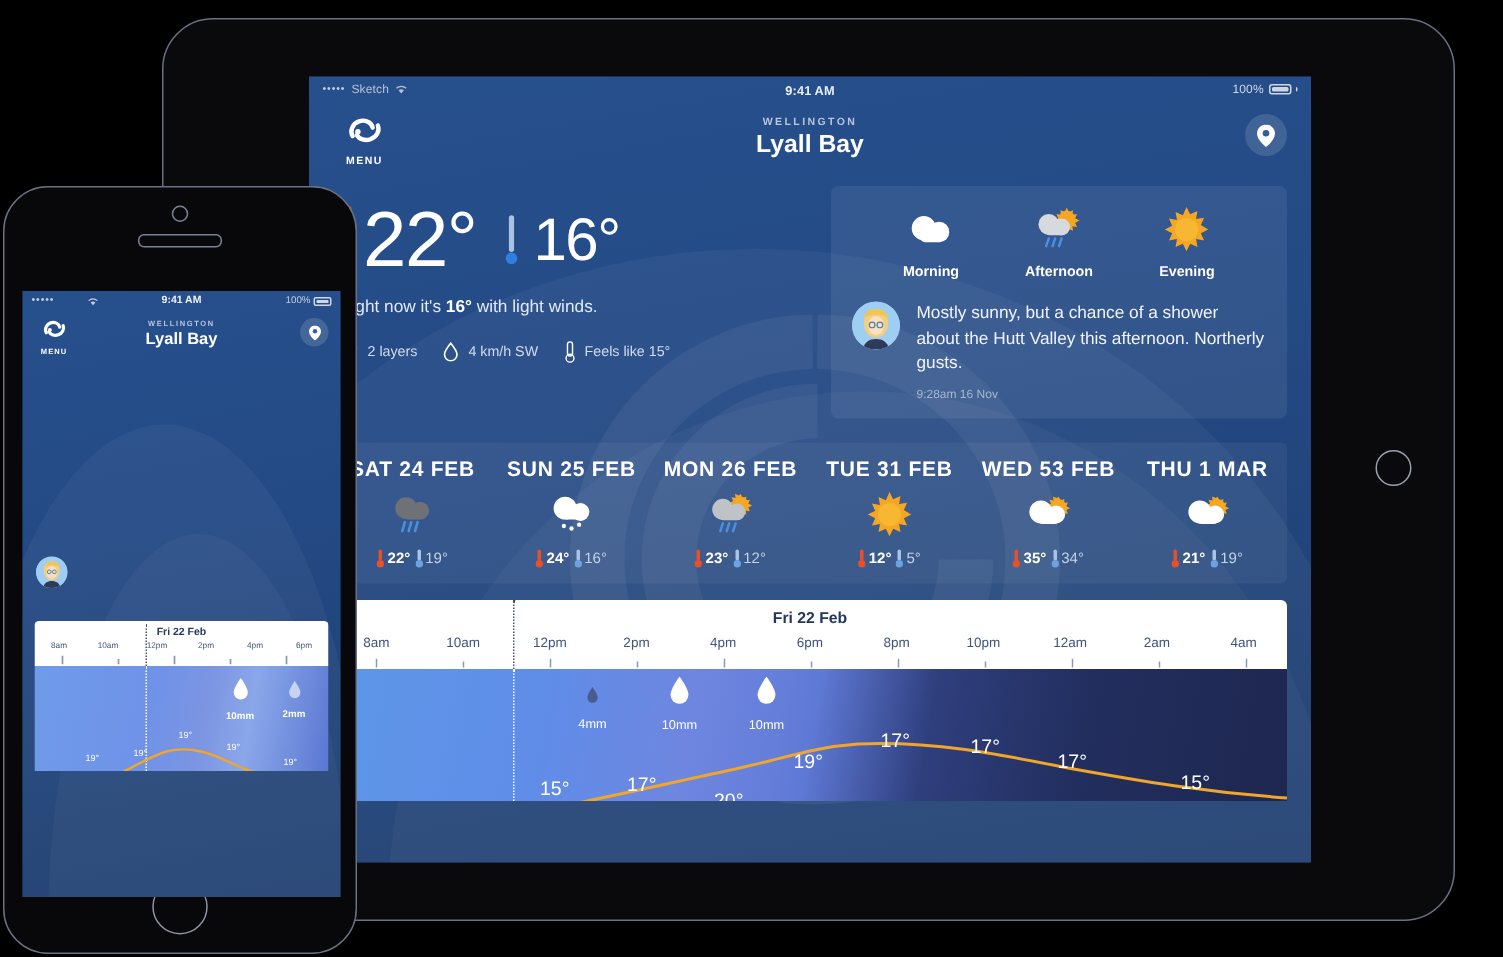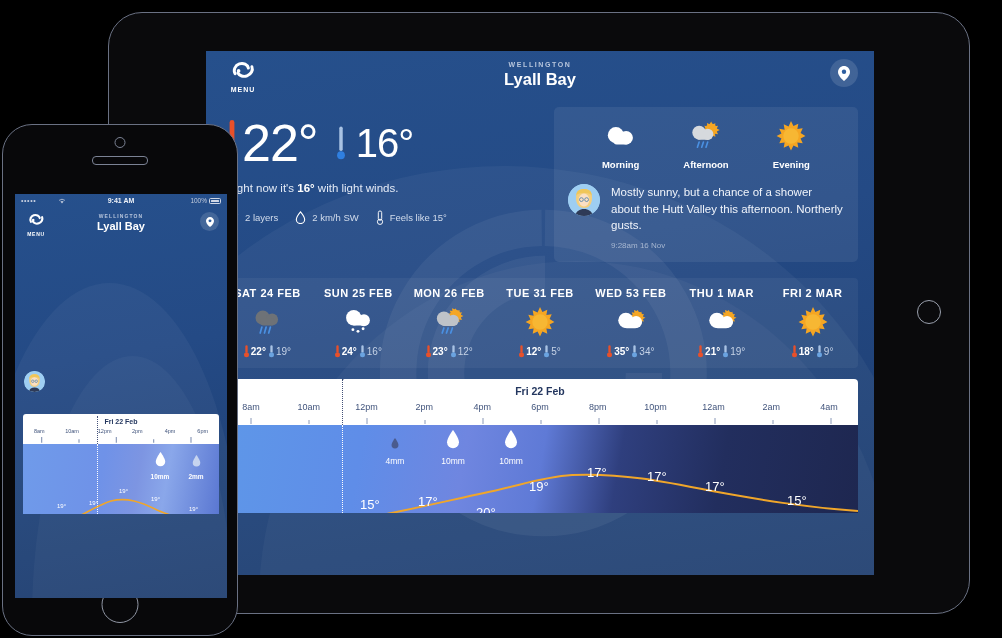--- a/index.html
+++ b/index.html
@@ -130,21 +130,21 @@
   .avatar { width: 32px; height: 32px; border-radius: 50%; flex: none;
             background: #9ecef2; overflow: hidden; position: relative; }
   .msg-text { font-size: 11.5px; line-height: 1.45; color: #f0f4fb; }
   .msg-time { font-size: 8px; color: #a6b6d0; margin-top: 7px; }
 
   
   .week { position: relative; display: flex; margin: 16px 16px 0 16px;
           background: rgba(255,255,255,.05); border-radius: 4px;
           padding: 9px 0 10px 0; }
   .day { flex: 1; text-align: center; cursor: pointer; }
-  .day-name { font-size: 11px; font-weight: 700; color: #fff; letter-spacing: .5px; }
+  .day-name { font-size: 14px; font-weight: 700; color: #fff; letter-spacing: .5px; }
   .day-icon { height: 40px; display: flex; align-items: center; justify-content: center;
               margin-top: 3px; }
   .day-temps { display: flex; align-items: center; justify-content: center; gap: 3px;
                margin-top: 3px; }
   .dt { display: flex; align-items: center; gap: 2px; }
   .dt .v { font-size: 10px; font-weight: 700; color: #fff; }
   .dt .v.low { font-weight: 400; color: #c5d2e6; }
 
   
   .hourly { position: relative; margin: 11px 16px 0 16px;
@@ -253,20 +253,36 @@
     <div class="tablet-cam"></div>
     <div class="tablet-home"></div>
 
     <div class="tablet-screen">
       <div class="wx-bg">
         <svg class="wx-swirl" viewBox="0 0 100 100">
           <path d="M50 6 A44 44 0 1 1 49 6 M50 20 A30 30 0 1 0 80 50" fill="none" stroke="#fff" stroke-width="11"></path>
         </svg>
       </div>
 
+      <div class="statusbar">
+        <div class="sb-left">
+          <span class="sb-dots">•••••</span>
+          <span>Sketch</span>
+          <svg width="9" height="7" viewBox="0 0 12 9">
+            <path d="M6 8.2 L3.6 5.4 A4.3 4.3 0 0 1 8.4 5.4 Z" fill="#b9c3d6"></path>
+            <path d="M1.6 3.6 A7 7 0 0 1 10.4 3.6" stroke="#b9c3d6" stroke-width="1.2" fill="none"></path>
+          </svg>
+        </div>
+        <div class="sb-center">9:41 AM</div>
+        <div class="sb-right">
+          <span>100%</span>
+          <span class="batt"></span>
+          <span class="batt-tip"></span>
+        </div>
+      </div>
 
       <div class="wx-header">
         <div class="logo-wrap">
           <svg class="logo-swirl" viewBox="0 0 34 30">
             <path d="M5 21c-3-5 0-12 6-14 6-2 12 1 13 6" stroke="#fff" stroke-width="4.2" fill="none" stroke-linecap="round"></path>
             <path d="M29 11c2 5-1 11-7 13-5 2-11 0-13-4" stroke="#fff" stroke-width="4.2" fill="none" stroke-linecap="round"></path>
             <circle cx="10" cy="17" r="2.6" fill="#fff"></circle>
           </svg>
           <div class="logo-label">MENU</div>
         </div>
@@ -305,21 +321,21 @@
             <div class="meta">
               <svg width="13" height="12" viewBox="0 0 16 14">
                 <path d="M5 0.5 L1 2.7 L2.3 5.9 L3.8 5.2 L3.8 13.5 L12.2 13.5 L12.2 5.2 L13.7 5.9 L15 2.7 L11 0.5 C10.4 2 5.6 2 5 0.5 Z" fill="#fff"></path>
               </svg>
               <span>2 layers</span>
             </div>
             <div class="meta">
               <svg width="11" height="13" viewBox="0 0 12 15">
                 <path d="M6 1 C6 1 1.2 6.8 1.2 9.7 A4.8 4.8 0 0 0 10.8 9.7 C10.8 6.8 6 1 6 1Z" fill="none" stroke="#fff" stroke-width="1.3"></path>
               </svg>
-              <span>2 km/h SW</span>
+              <span>4 km/h SW</span>
             </div>
             <div class="meta">
               <svg width="8" height="15" viewBox="0 0 8 16">
                 <rect x="2.2" y="1" width="3.6" height="10" rx="1.8" fill="none" stroke="#fff" stroke-width="1"></rect>
                 <circle cx="4" cy="12.6" r="2.8" fill="none" stroke="#fff" stroke-width="1"></circle>
               </svg>
               <span>Feels like 15°</span>
             </div>
           </div>
         </div>
@@ -569,45 +585,20 @@
             <span class="dt">
               <svg width="5" height="13" viewBox="0 0 6 15">
                   <rect x="1.6" y="0" width="2.8" height="9" rx="1.4" fill="#a9c3e4"></rect>
                   <circle cx="3" cy="11.5" r="3" fill="#6aa3e0"></circle>
                 </svg>
               <span class="v low">19°</span>
             </span>
           </div>
         </div>
 
-        <div class="day">
-          <div class="day-name">FRI 2 MAR</div>
-          <div class="day-icon">
-            <svg width="30" height="30" viewBox="0 0 32 32">
-              <path fill="#f5a623" d="M16 0l2.6 5.2 5.2-2.3-1 5.7 5.7-1-2.3 5.2L31.4 16l-5.2 2.6 2.3 5.2-5.7-1 1 5.7-5.2-2.3L16 31.4l-2.6-5.2-5.2 2.3 1-5.7-5.7 1 2.3-5.2L.6 16l5.2-2.6-2.3-5.2 5.7 1-1-5.7 5.2 2.3z"></path>
-              <circle cx="16" cy="16" r="8.2" fill="#f7b733"></circle>
-            </svg>
-          </div>
-          <div class="day-temps">
-            <span class="dt">
-              <svg width="5" height="13" viewBox="0 0 6 15">
-                  <rect x="1.6" y="0" width="2.8" height="9" rx="1.4" fill="#e8502a"></rect>
-                  <circle cx="3" cy="11.5" r="3" fill="#e8502a"></circle>
-                </svg>
-              <span class="v">18°</span>
-            </span>
-            <span class="dt">
-              <svg width="5" height="13" viewBox="0 0 6 15">
-                  <rect x="1.6" y="0" width="2.8" height="9" rx="1.4" fill="#a9c3e4"></rect>
-                  <circle cx="3" cy="11.5" r="3" fill="#6aa3e0"></circle>
-                </svg>
-              <span class="v low">9°</span>
-            </span>
-          </div>
-        </div>
       </div>
 
       <div class="hourly">
         <div class="hr-head">
           <div class="hr-date">Fri 22 Feb</div>
           <div class="hr-ticks">
             <div class="hr-tick">8am</div>
             <div class="hr-tick">10am</div>
             <div class="hr-tick">12pm</div>
             <div class="hr-tick">2pm</div>

